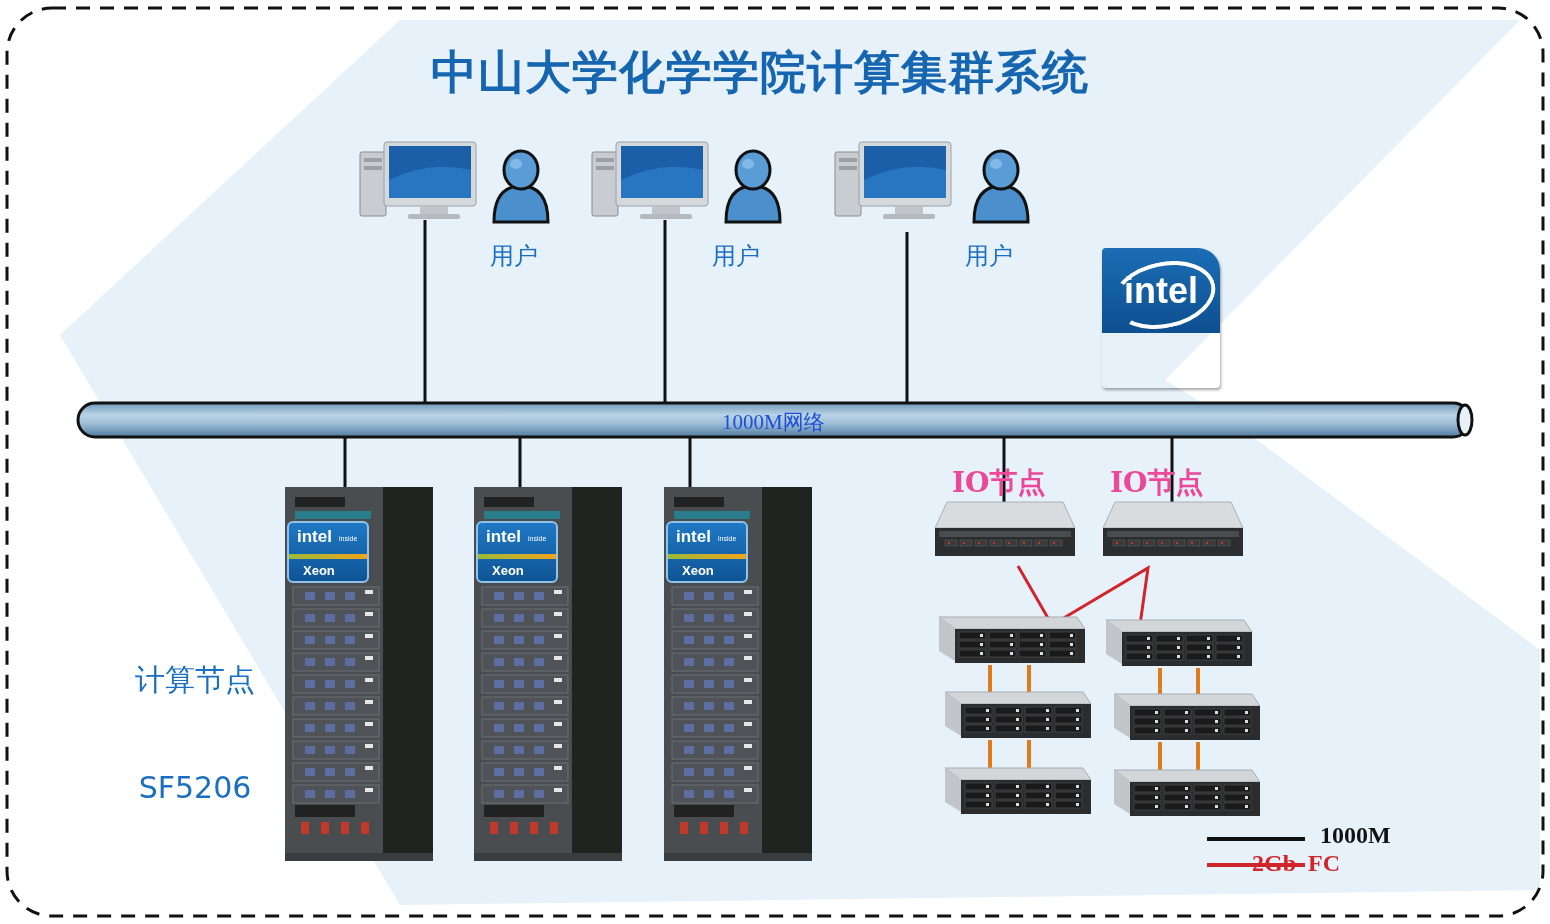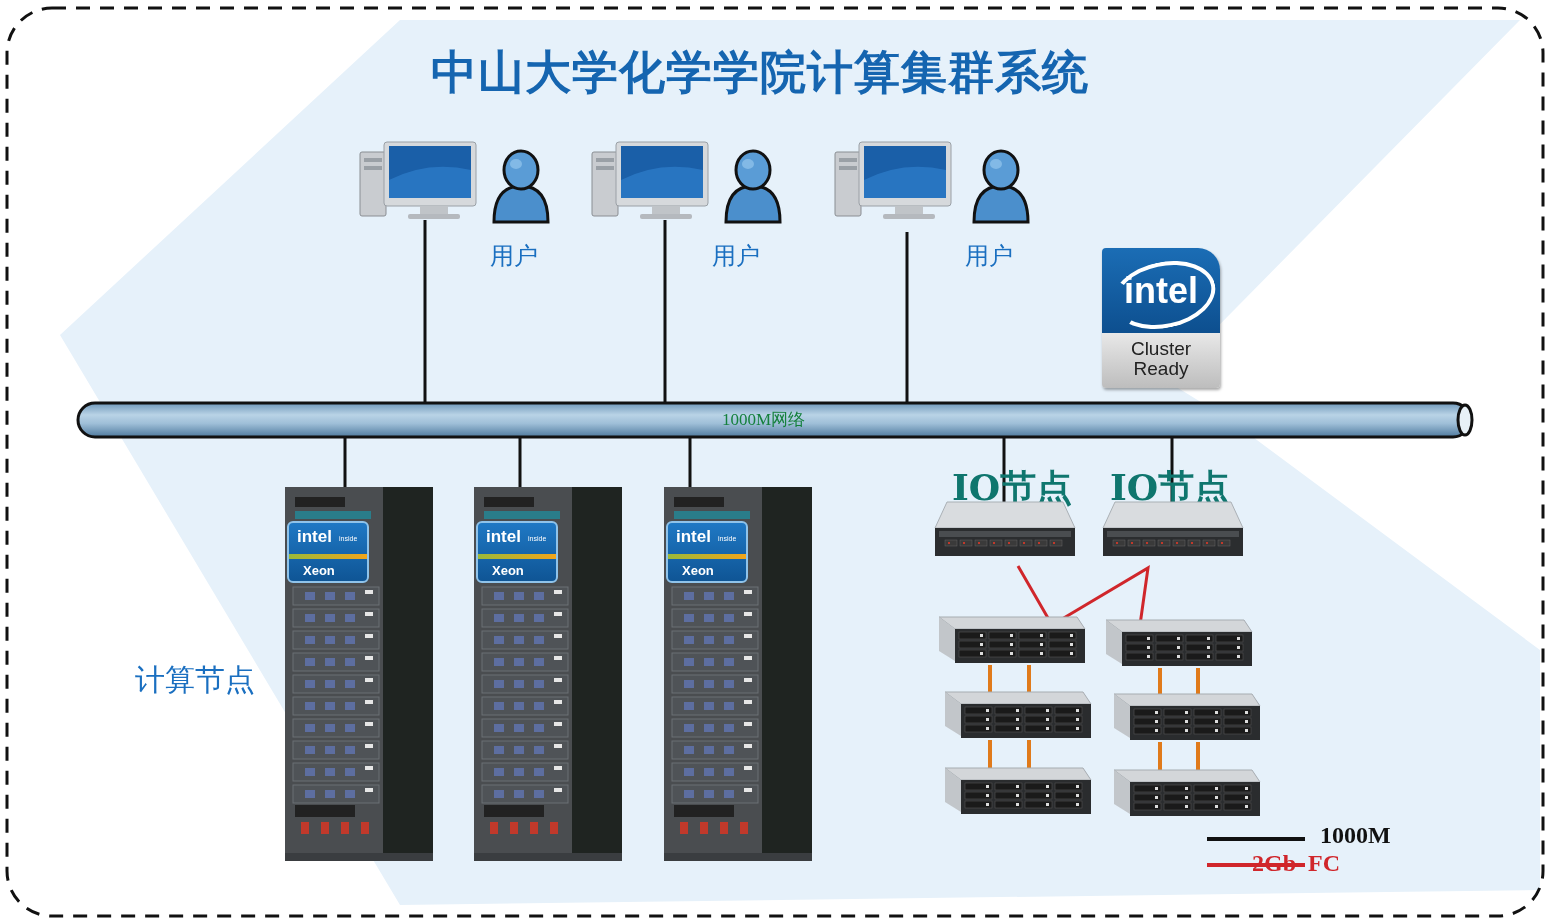--- a/index.html
+++ b/index.html
@@ -2,22 +2,22 @@
 <html><head>
 <meta charset="utf-8">
 <style>
   html,body{margin:0;padding:0;background:#ffffff;}
   body{width:1550px;height:924px;position:relative;overflow:hidden;font-family:"DejaVu Sans",sans-serif;}
   #stage{position:absolute;left:0;top:0;width:1550px;height:672px;}
   .abs{position:absolute;}
   .title{position:absolute;left:380px;top:42px;width:760px;text-align:center;font-family:"DejaVu Sans",sans-serif;font-weight:bold;font-size:46px;color:#1565b0;letter-spacing:1px;}
   .user-label{position:absolute;font-size:24px;color:#1a6fc0;font-family:"DejaVu Sans",sans-serif;}
   .node-label{position:absolute;font-size:30px;color:#1a6fc0;text-align:center;width:170px;line-height:36px;font-family:"DejaVu Sans",sans-serif;}
-  .io-label{position:absolute;font-size:36px;font-weight:bold;color:#0f766e;font-family:"DejaVu Serif",serif;}
-  .bus-label{position:absolute;left:722px;top:408px;font-size:17px;color:#15803d;font-family:"Liberation Serif",serif;}
+  .io-label{position:absolute;font-size:28px;font-weight:bold;color:#ec4899;font-family:"DejaVu Serif",serif;}
+  .bus-label{position:absolute;left:722px;top:408px;font-size:21px;color:#1d4ed8;font-family:"Liberation Serif",serif;}
   .legend-text{position:absolute;font-size:24px;font-weight:bold;font-family:"Liberation Serif",serif;}
   .intel-badge{position:absolute;left:1102px;top:248px;width:118px;height:140px;border-radius:4px 22px 4px 4px;overflow:hidden;box-shadow:1px 2px 3px rgba(0,0,0,.35);}
   .intel-top{height:85px;background:linear-gradient(#1b6db5,#0d4f8f);position:relative;}
   .intel-bottom{height:55px;background:linear-gradient(#e8e8e8,#bdbdbd);text-align:center;color:#222;font-size:19px;line-height:20px;padding-top:6px;box-sizing:border-box;font-family:"Liberation Sans",sans-serif;}
   .intel-word{position:absolute;left:0;right:0;top:22px;text-align:center;color:#fff;font-size:36px;font-weight:bold;font-family:"Liberation Sans",sans-serif;}
   .intel-swoosh{position:absolute;left:10px;top:14px;width:96px;height:58px;border:4px solid #fff;border-radius:50%;border-left-color:transparent;transform:rotate(-12deg);}
 </style>
 </head>
 <body>
 
@@ -121,24 +121,20 @@
         </svg></div>
       <div class="user-label" style="left: 965px; top: 240px;">用户</div>
     </div>
 
   <div class="bus-label">1000M网络</div>
 
   <div class="intel-badge">
     <div class="intel-top">
       <div class="intel-swoosh"></div>
       <div class="intel-word">intel</div>
-    </div>
-    <div class="intel-bottom">
-      <div>Cluster</div>
-      <div>Ready</div>
     </div>
   </div>
 
   <div id="racks">
       <div class="abs" style="left: 285px; top: 487px;"><svg width="148" height="376">
           <rect x="0" y="0" width="148" height="374" fill="#4a4d50"></rect>
           <rect x="98" y="0" width="50" height="374" fill="#1f2421"></rect>
           <rect x="10" y="10" width="50" height="10" fill="#222"></rect>
           <rect x="10" y="24" width="76" height="8" fill="#2a7d8a"></rect>
           <rect x="8" y="100" width="86" height="18" fill="#4f5357" stroke="#6b7075"></rect>
@@ -339,20 +335,21 @@
         <div style="position:absolute;left:50px;top:12px;font-size:7px;">inside</div>
         <div style="position:absolute;left:0;right:0;top:31px;height:5px;background:linear-gradient(90deg,#9ab93a,#f2a51a);"></div>
         <div style="position:absolute;left:14px;top:40px;font-size:13px;font-weight:bold;">Xeon</div>
       </div>
     </div>
 
   <div class="node-label" style="left:110px;top:662px;text-align:center;">
     <div>计算节点</div>
   </div>
   <div class="node-label" style="left:110px;top:770px;">
+    <div>SF5206</div>
   </div>
 
   <div class="io-label" style="left:952px;top:464px;">IO节点</div>
   <div class="io-label" style="left:1110px;top:464px;">IO节点</div>
   <div id="ioservers">
       <div class="abs" style="left: 933px; top: 500px;"><svg width="144" height="60">
           <polygon points="14,2 130,2 142,28 2,28" fill="#d9dcdf" stroke="#aab0b5"></polygon>
           <rect x="2" y="28" width="140" height="28" fill="#2b2d2f"></rect>
           <rect x="6" y="31" width="132" height="6" fill="#4a4d50"></rect>
           <rect x="12" y="40" width="12" height="6" fill="#3a3a3a" stroke="#666" stroke-width=".5"></rect>

